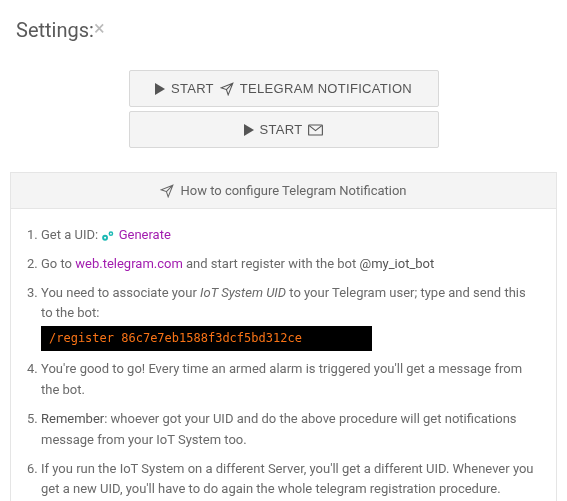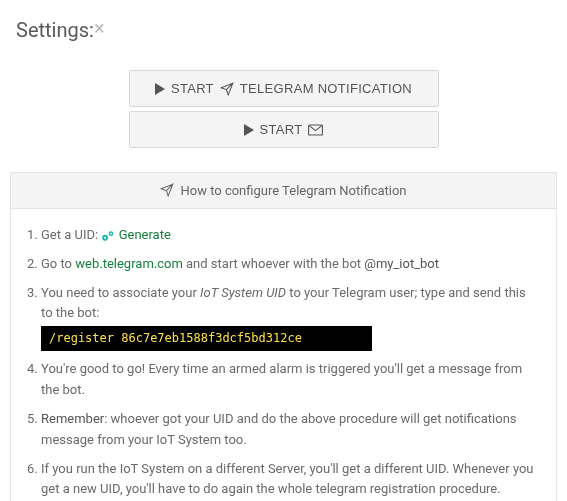--- a/index.html
+++ b/index.html
@@ -58,44 +58,44 @@
       border: 1px solid #e5e5e5;
     }
     .panel-header {
       background: #f4f4f4;
       border-bottom: 1px solid #e5e5e5;
       padding: 10px 0;
       text-align: center;
       font-size: 13px;
       color: #666;
       display: flex;
-      align-items: flex-start;
+      align-items: center;
       justify-content: center;
       gap: 6px;
     }
     .panel-body {
       padding: 16px 16px 18px 12px;
     }
     ol {
       list-style: decimal;
       padding-left: 18px;
     }
     ol li {
       margin-bottom: 8px;
       line-height: 1.6;
       color: #6a6a6a;
     }
-    .link { color: #15803d; text-decoration: none; cursor: pointer; }
+    .link { color: #a21caf; text-decoration: none; cursor: pointer; }
     .gears-icon { color: #1ab8b3; }
     .italic { font-style: italic; }
     .bold { font-weight: 400; color: #555; }
     .code-block {
       display: inline-block;
       background: #000;
-      color: #fde047;
+      color: #f97316;
       font-family: Consolas, Monaco, monospace;
       font-size: 12px;
       padding: 3px 70px 3px 8px;
       margin-top: 2px;
     }
     svg { display: inline-block; vertical-align: middle; }
   </style>
 </head>
 <body>
 
@@ -138,21 +138,21 @@
     <ol>
       <li>
         <span>Get a UID: </span><span class="gears-icon"><svg width="14" height="12" viewBox="0 0 24 20" fill="#1ab8b3">
               <circle cx="7" cy="13" r="5"></circle>
               <circle cx="7" cy="13" r="1.8" fill="#fff"></circle>
               <circle cx="17" cy="6" r="4"></circle>
               <circle cx="17" cy="6" r="1.5" fill="#fff"></circle>
             </svg></span> <a class="link">Generate</a>
       </li>
       <li>
-        <span>Go to </span><a class="link">web.telegram.com</a><span> and start whoever with the bot </span><span class="bold">@my_iot_bot</span>
+        <span>Go to </span><a class="link">web.telegram.com</a><span> and start register with the bot </span><span class="bold">@my_iot_bot</span>
       </li>
       <li>
         <span>You need to associate your </span><span class="italic">IoT System UID</span><span> to your Telegram user; type and send this to the bot:</span><br>
         <span class="code-block">/register 86c7e7eb1588f3dcf5bd312ce</span>
       </li>
       <li>
         <span>You're good to go! Every time an armed alarm is triggered you'll get a message from the bot.</span>
       </li>
       <li>
         <span class="bold">Remember</span><span>: whoever got your UID and do the above procedure will get notifications message from your IoT System too.</span>

